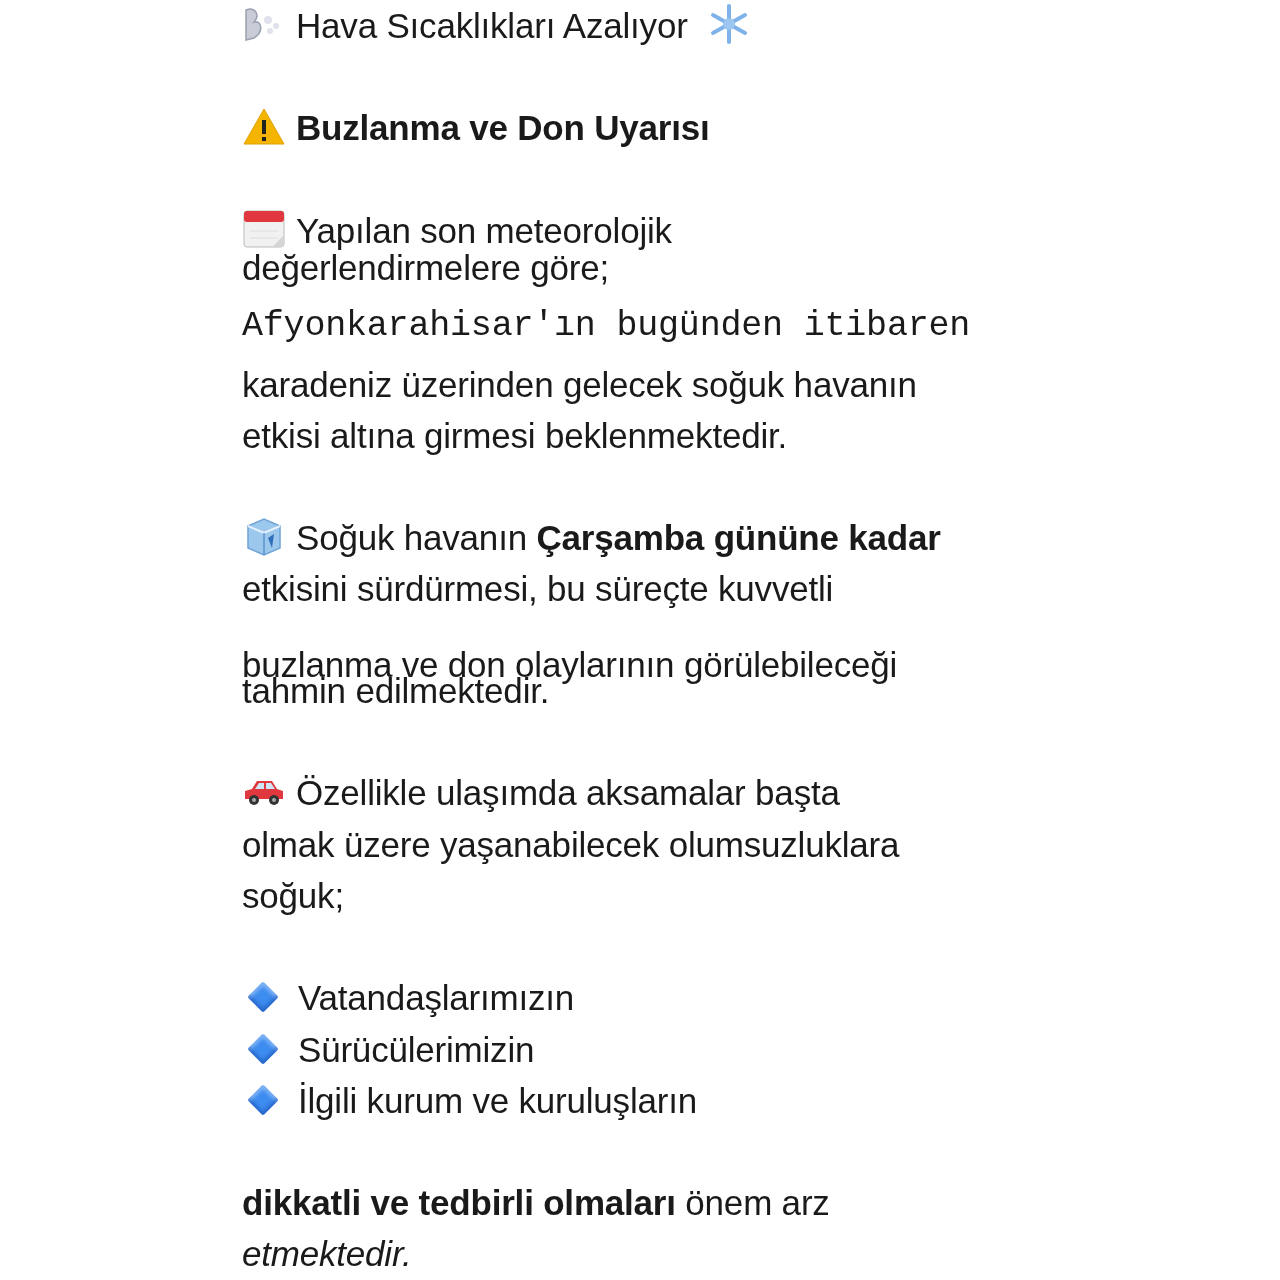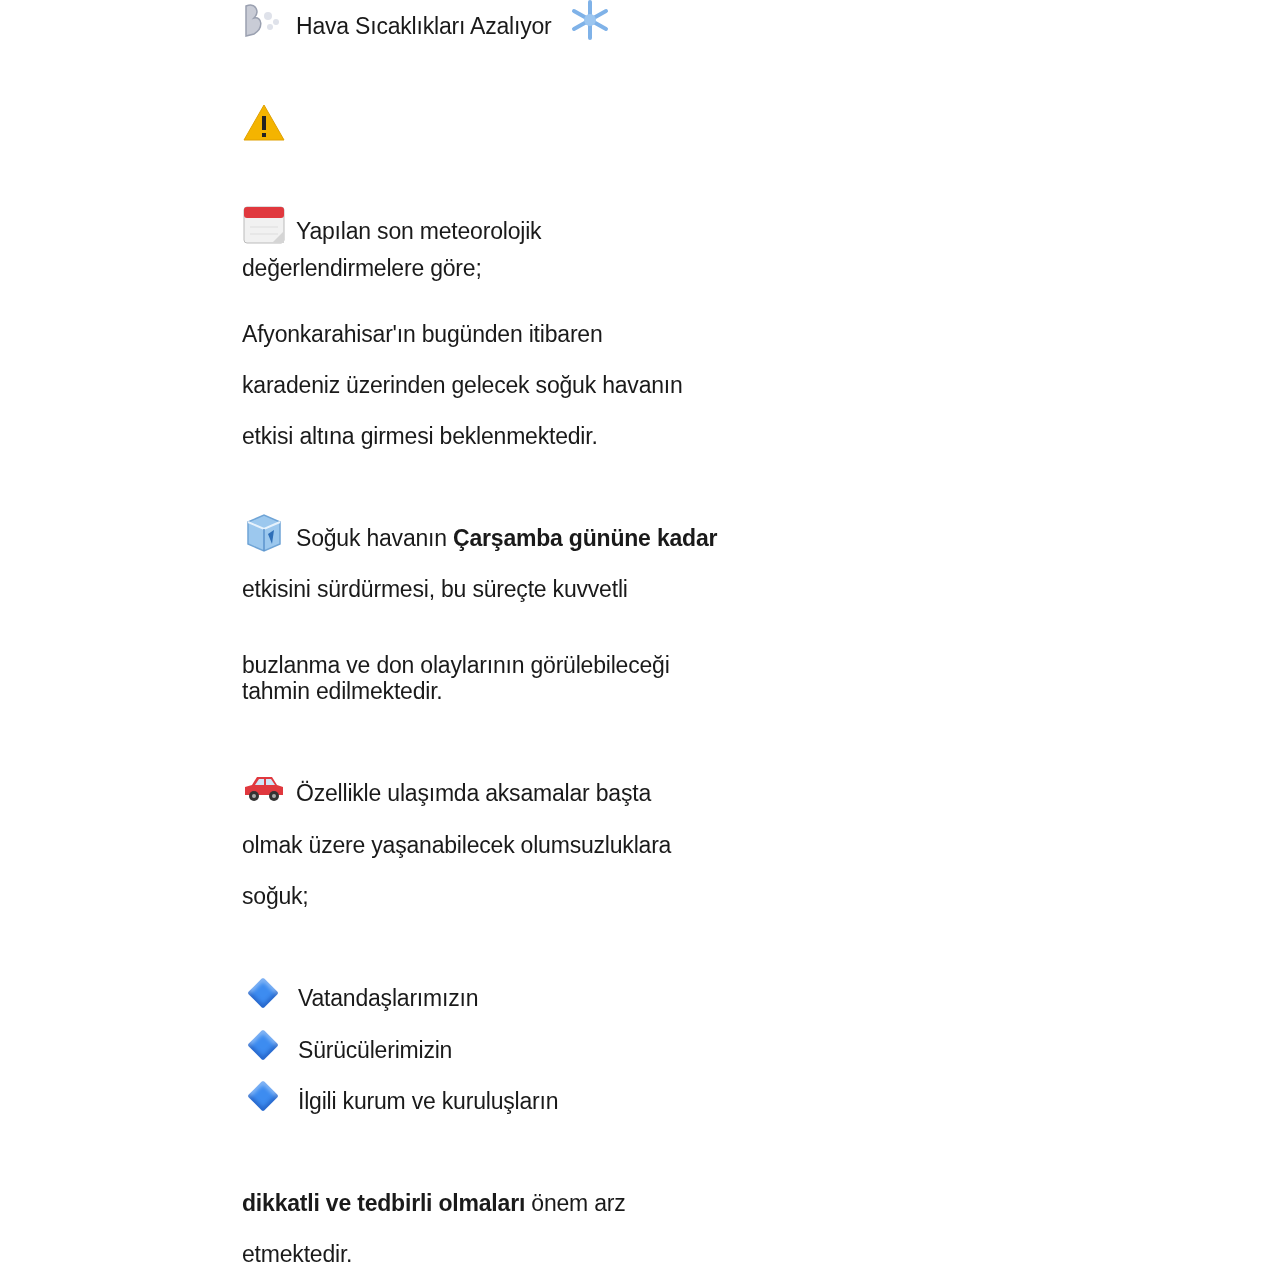--- a/index.html
+++ b/index.html
@@ -1,19 +1,19 @@
 <!DOCTYPE html>
 <html><head>
 <meta charset="utf-8">
 <style>
   html, body { margin:0; padding:0; background:#ffffff; }
   body { width:1280px; height:1280px; overflow:hidden; position:relative;
          font-family:"Liberation Sans", "DejaVu Sans", sans-serif; color:#1a1a1a; }
   .post { position:absolute; left:242px; top:0; width:800px; }
-  .line { position:absolute; left:0; white-space:nowrap; font-size:23px; line-height:52px; letter-spacing:-0.2px; }
+  .line { position:absolute; left:0; white-space:nowrap; font-size:35px; line-height:52px; letter-spacing:-0.2px; }
   .b { font-weight:bold; }
   .emoji { display:inline-block; width:44px; height:40px; vertical-align:-6px; margin-right:10px; }
   .bullet { display:inline-block; width:22px; height:22px; background:#3d8cf0; transform:rotate(45deg);
             margin:0 24px 0 10px; vertical-align:2px; border-radius:2px;
             box-shadow: inset -3px -3px 4px rgba(0,40,140,0.35), inset 3px 3px 4px rgba(255,255,255,0.35); }
 </style>
 </head>
 <body>
 
 <div class="post">
@@ -39,36 +39,36 @@
     </span>
   </div>
 
   <div class="line b" style="top:102px;">
     <span class="emoji">
       <svg width="44" height="40" viewBox="0 0 44 40">
           <path d="M22 3 L42 38 L2 38 Z" fill="#f4b400" stroke="#e0a000" stroke-width="1" stroke-linejoin="round"></path>
           <rect x="20" y="14" width="4" height="14" fill="#222"></rect>
           <rect x="20" y="31" width="4" height="4" fill="#222"></rect>
         </svg>
-    </span>
+    </span><span>Buzlanma ve Don Uyarısı</span>
   </div>
 
   <div class="line" style="top:205px;">
     <span class="emoji">
       <svg width="44" height="40" viewBox="0 0 44 40">
           <rect x="2" y="2" width="40" height="36" rx="3" fill="#f1f1f1" stroke="#bbb"></rect>
           <rect x="2" y="2" width="40" height="11" rx="3" fill="#e0383e"></rect>
           <line x1="8" y1="22" x2="36" y2="22" stroke="#ddd"></line>
           <line x1="8" y1="29" x2="36" y2="29" stroke="#ddd"></line>
           <path d="M30 38 L42 26 L42 38 Z" fill="#d5d5d5"></path>
         </svg>
     </span><span>Yapılan son meteorolojik</span>
   </div>
   <div class="line" style="top:242px;">değerlendirmelere göre;</div>
-  <div class="line" style="top:308px;">Afyonkarahisar'ın bugünden itibaren</div>
+  <div class="line" style="top:300px;font-family:Liberation Mono, monospace;">Afyonkarahisar'ın bugünden itibaren</div>
   <div class="line" style="top:359px;">karadeniz üzerinden gelecek soğuk havanın</div>
   <div class="line" style="top:410px;">etkisi altına girmesi beklenmektedir.</div>
 
   <div class="line" style="top:512px;">
     <span class="emoji">
       <svg width="44" height="40" viewBox="0 0 44 40">
           <path d="M6 10 L22 3 L38 10 L38 32 L22 39 L6 32 Z" fill="#9cc8ee" stroke="#6fa4d6" stroke-width="1.5"></path>
           <path d="M6 10 L22 17 L38 10" fill="none" stroke="#e6f2fc" stroke-width="2"></path>
           <line x1="22" y1="17" x2="22" y2="39" stroke="#5b93cc" stroke-width="1.5"></line>
           <path d="M26 22 L32 18 L30 32 Z" fill="#2f6fb8"></path>
@@ -100,15 +100,15 @@
   <div class="line" style="top:1024px;">
     <span class="bullet"></span><span>Sürücülerimizin</span>
   </div>
   <div class="line" style="top:1075px;">
     <span class="bullet"></span><span>İlgili kurum ve kuruluşların</span>
   </div>
 
   <div class="line" style="top:1177px;">
     <span class="b">dikkatli ve tedbirli olmaları</span><span> önem arz</span>
   </div>
-  <div class="line" style="top:1228px;">etmektedir.</div>
+  <div class="line" style="top:1228px;font-style:italic;">etmektedir.</div>
 
 </div>
 
 </body></html>

